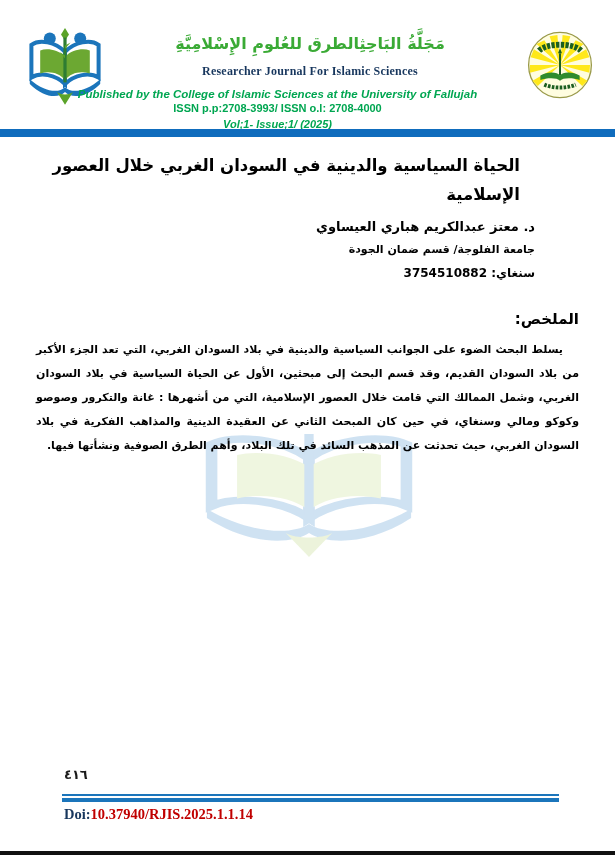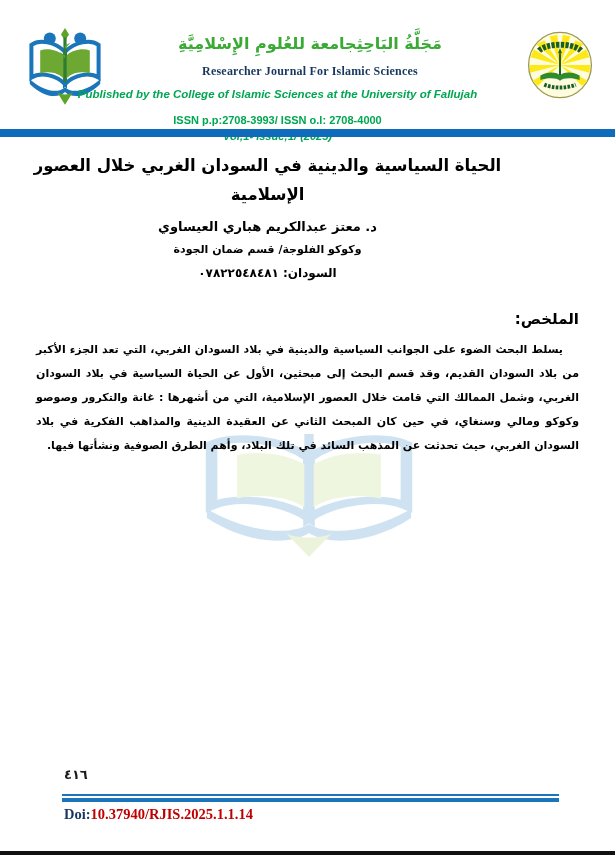--- a/index.html
+++ b/index.html
@@ -29,30 +29,30 @@
     font-family: "Liberation Serif", serif;
     margin-top: 8px; letter-spacing: 0.2px;
   }
   .pub-block { position: absolute; top: 88px; left: 0; width: 555px; text-align: center; }
   .published-by {
     color: #00A651; font-weight: bold; font-style: italic;
     font-size: 11.5px; font-family: "Liberation Sans", sans-serif;
   }
   .issn-line {
     color: #00A651; font-weight: bold; font-size: 11px;
-    font-family: "Liberation Sans", sans-serif; margin-top: 14px;
+    font-family: "Liberation Sans", sans-serif; margin-top: 2px;
   }
   .vol-line {
     color: #00A651; font-weight: bold; font-style: italic; font-size: 11px;
     font-family: "Liberation Sans", sans-serif; margin-top: 4px;
   }
   .blue-bar { position: absolute; top: 129px; left: 0; width: 615px; height: 8px; background: #0F6CBD; }
 
   
-  .article-head { position: absolute; top: 152px; left: 0; width: 535px; text-align: center; direction: rtl; }
+  .article-head { position: absolute; top: 152px; left: 0; width: 535px; direction: rtl; }
   .article-title {
     font-size: 16.5px; font-weight: bold; color: #000;
     max-width: 505px; margin: 0 auto; line-height: 1.75;
   }
   .author { font-size: 13px; font-weight: bold; margin-top: 9px; }
   .affiliation { font-size: 11px; font-weight: bold; margin-top: 9px; }
   .email-line { margin-top: 10px; font-size: 12px; font-weight: bold; direction: rtl; }
   .email-label { font-size: 11.5px; font-weight: bold; }
   .email-value {
     direction: ltr; unicode-bidi: embed;
@@ -143,37 +143,37 @@
       <path d="M50 26 L53 34 L47 34 Z" fill="#1C5E20"></path>
 
       <path d="M20 68 C30 62 46 62 50 68 L50 76 C46 71 30 71 20 75 Z" fill="#2E8B2E"></path>
       <path d="M80 68 C70 62 54 62 50 68 L50 76 C54 71 70 71 80 75 Z" fill="#2E8B2E"></path>
 
       <path d="M26 82 C40 88 60 88 74 82" fill="none" stroke="#1C5E20" stroke-width="6" stroke-dasharray="4 2"></path>
     </svg>
   </div>
 
   <div class="header-center">
-    <div class="journal-title-ar">مَجَلَّةُ البَاحِثِجامعة للعُلومِ الإِسْلامِيَّةِ</div>
+    <div class="journal-title-ar">مَجَلَّةُ البَاحِثِالطرق للعُلومِ الإِسْلامِيَّةِ</div>
     <div class="journal-title-en">Researcher Journal For Islamic Sciences</div>
   </div>
   <div class="pub-block">
     <div class="published-by">Published by the College of Islamic Sciences at the University of Fallujah</div>
     <div class="issn-line">ISSN p.p:2708-3993/ ISSN o.l: 2708-4000</div>
     <div class="vol-line">Vol;1- Issue;1/ (2025)</div>
   </div>
   <div class="blue-bar"></div>
 
   <div class="article-head">
     <div class="article-title">الحياة السياسية والدينية في السودان الغربي خلال العصور الإسلامية</div>
     <div class="author">د. معتز عبدالكريم هباري العيساوي</div>
-    <div class="affiliation">وكوكو الفلوجة/ قسم ضمان الجودة</div>
+    <div class="affiliation">جامعة الفلوجة/ قسم ضمان الجودة</div>
     <div class="phone-line">
-      <span>السودان:</span>
-      <span>٠٧٨٢٢٥٤٨٤٨١</span>
+      <span>سنغاي:</span>
+      <span>3754510882</span>
     </div>
   </div>
 
   <div class="watermark">
     <svg viewBox="0 0 100 100" width="232" height="150" preserveAspectRatio="none">
       <path d="M50 30 C38 17 18 14 8 21 L8 62 C19 55 38 58 50 70 Z" fill="#ffffff" stroke="#A9CBE8" stroke-width="5"></path>
       <path d="M50 30 C62 17 82 14 92 21 L92 62 C81 55 62 58 50 70 Z" fill="#ffffff" stroke="#A9CBE8" stroke-width="5"></path>
       <path d="M50 36 C41 27 28 25 19 28 L19 57 C30 53 43 56 50 65 Z" fill="#E3EFC8"></path>
       <path d="M50 36 C59 27 72 25 81 28 L81 57 C70 53 57 56 50 65 Z" fill="#E3EFC8"></path>
       <rect x="48" y="14" width="4" height="54" fill="#A9CBE8"></rect>

